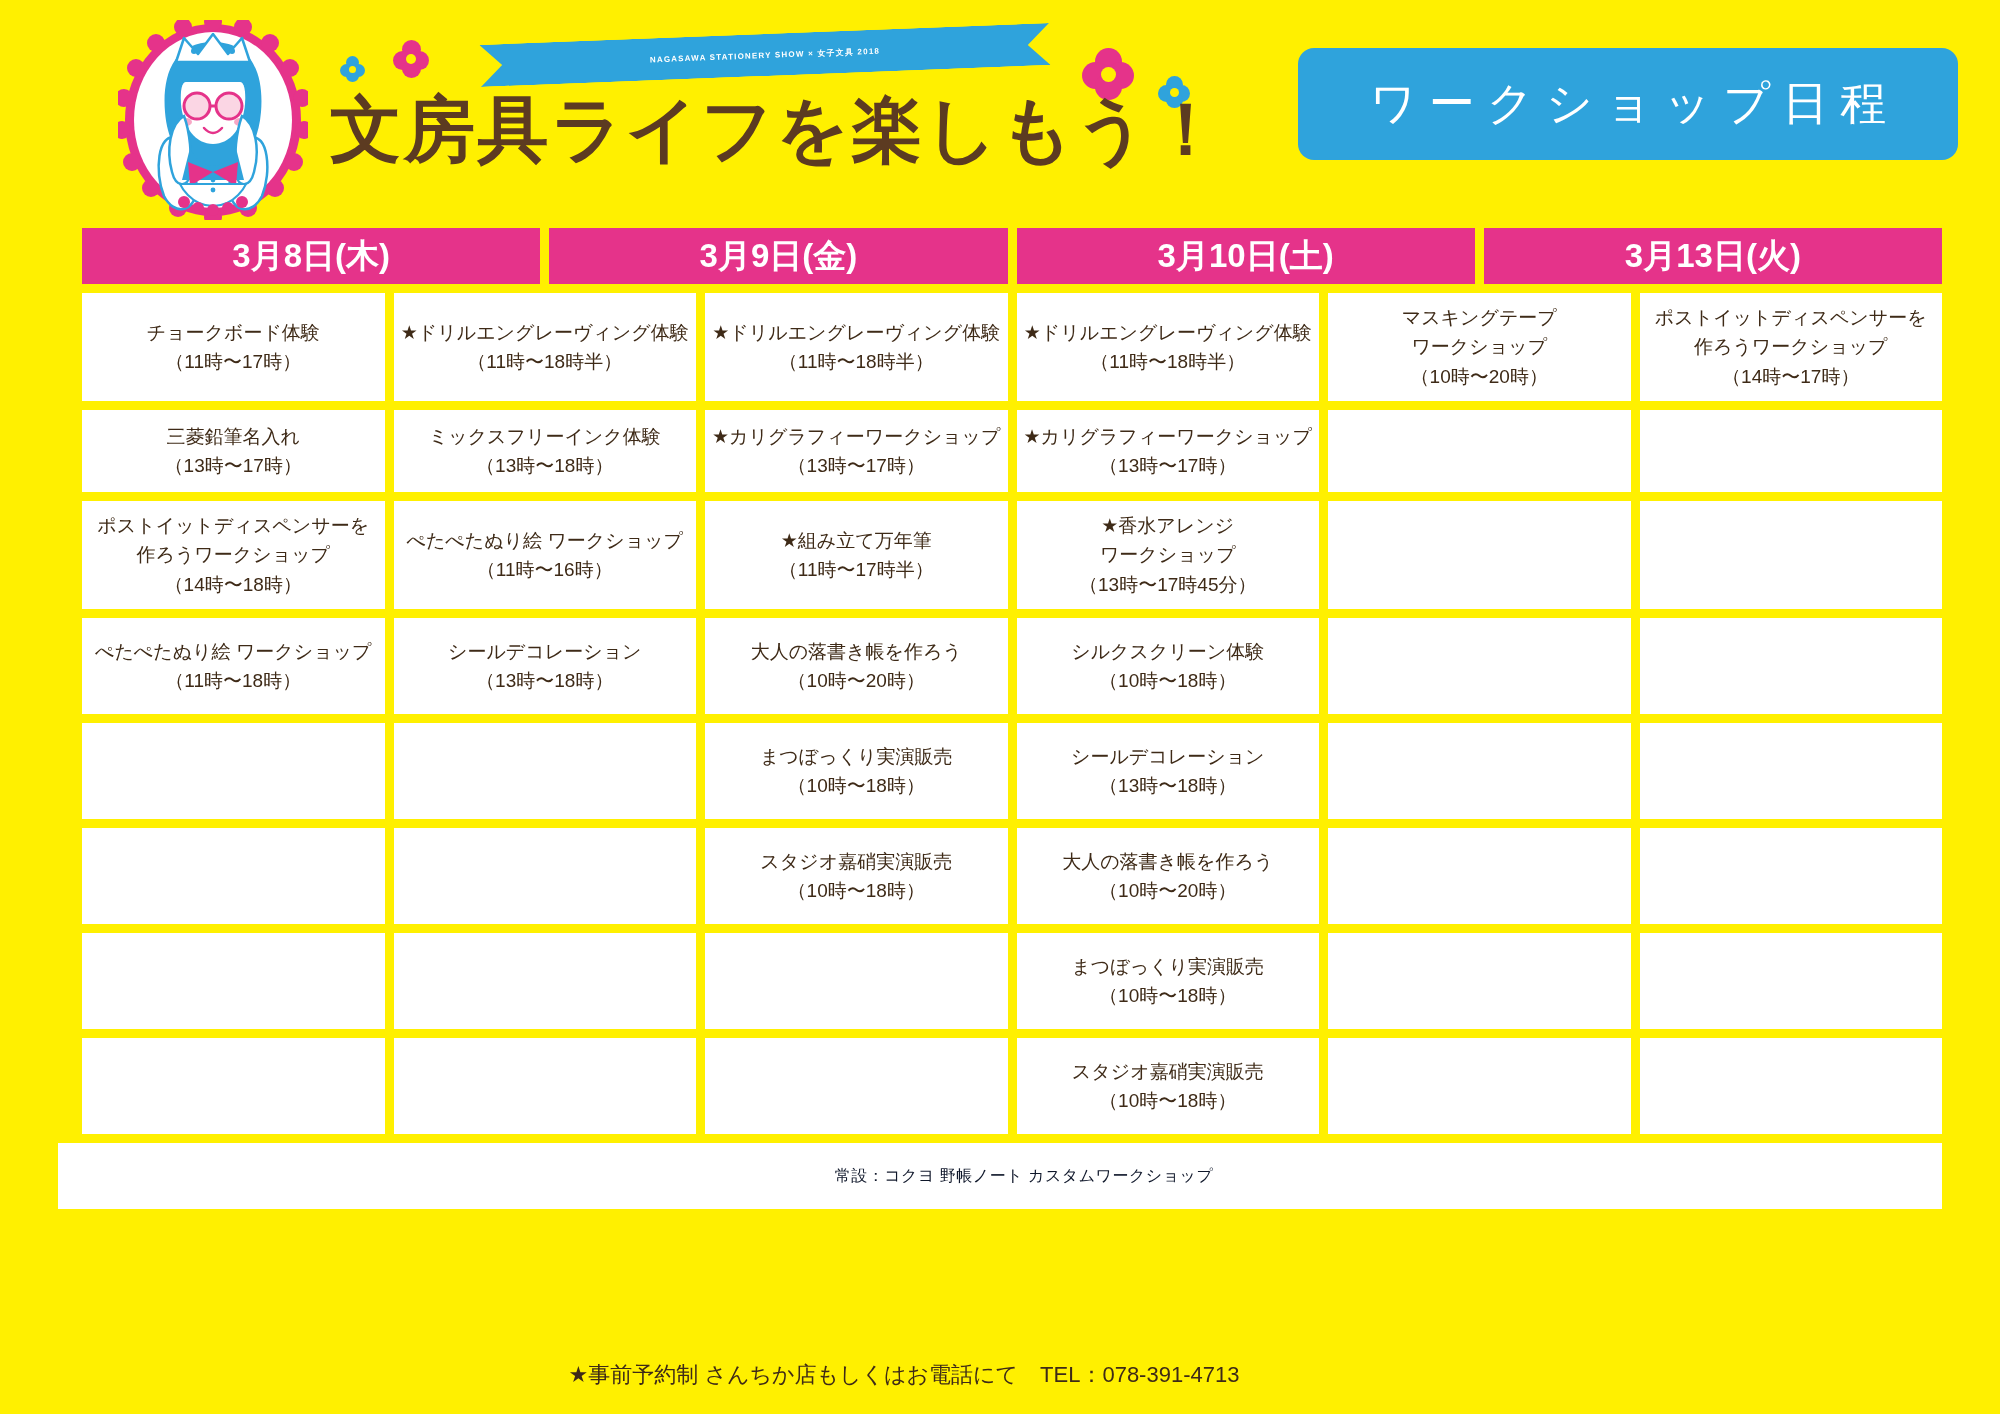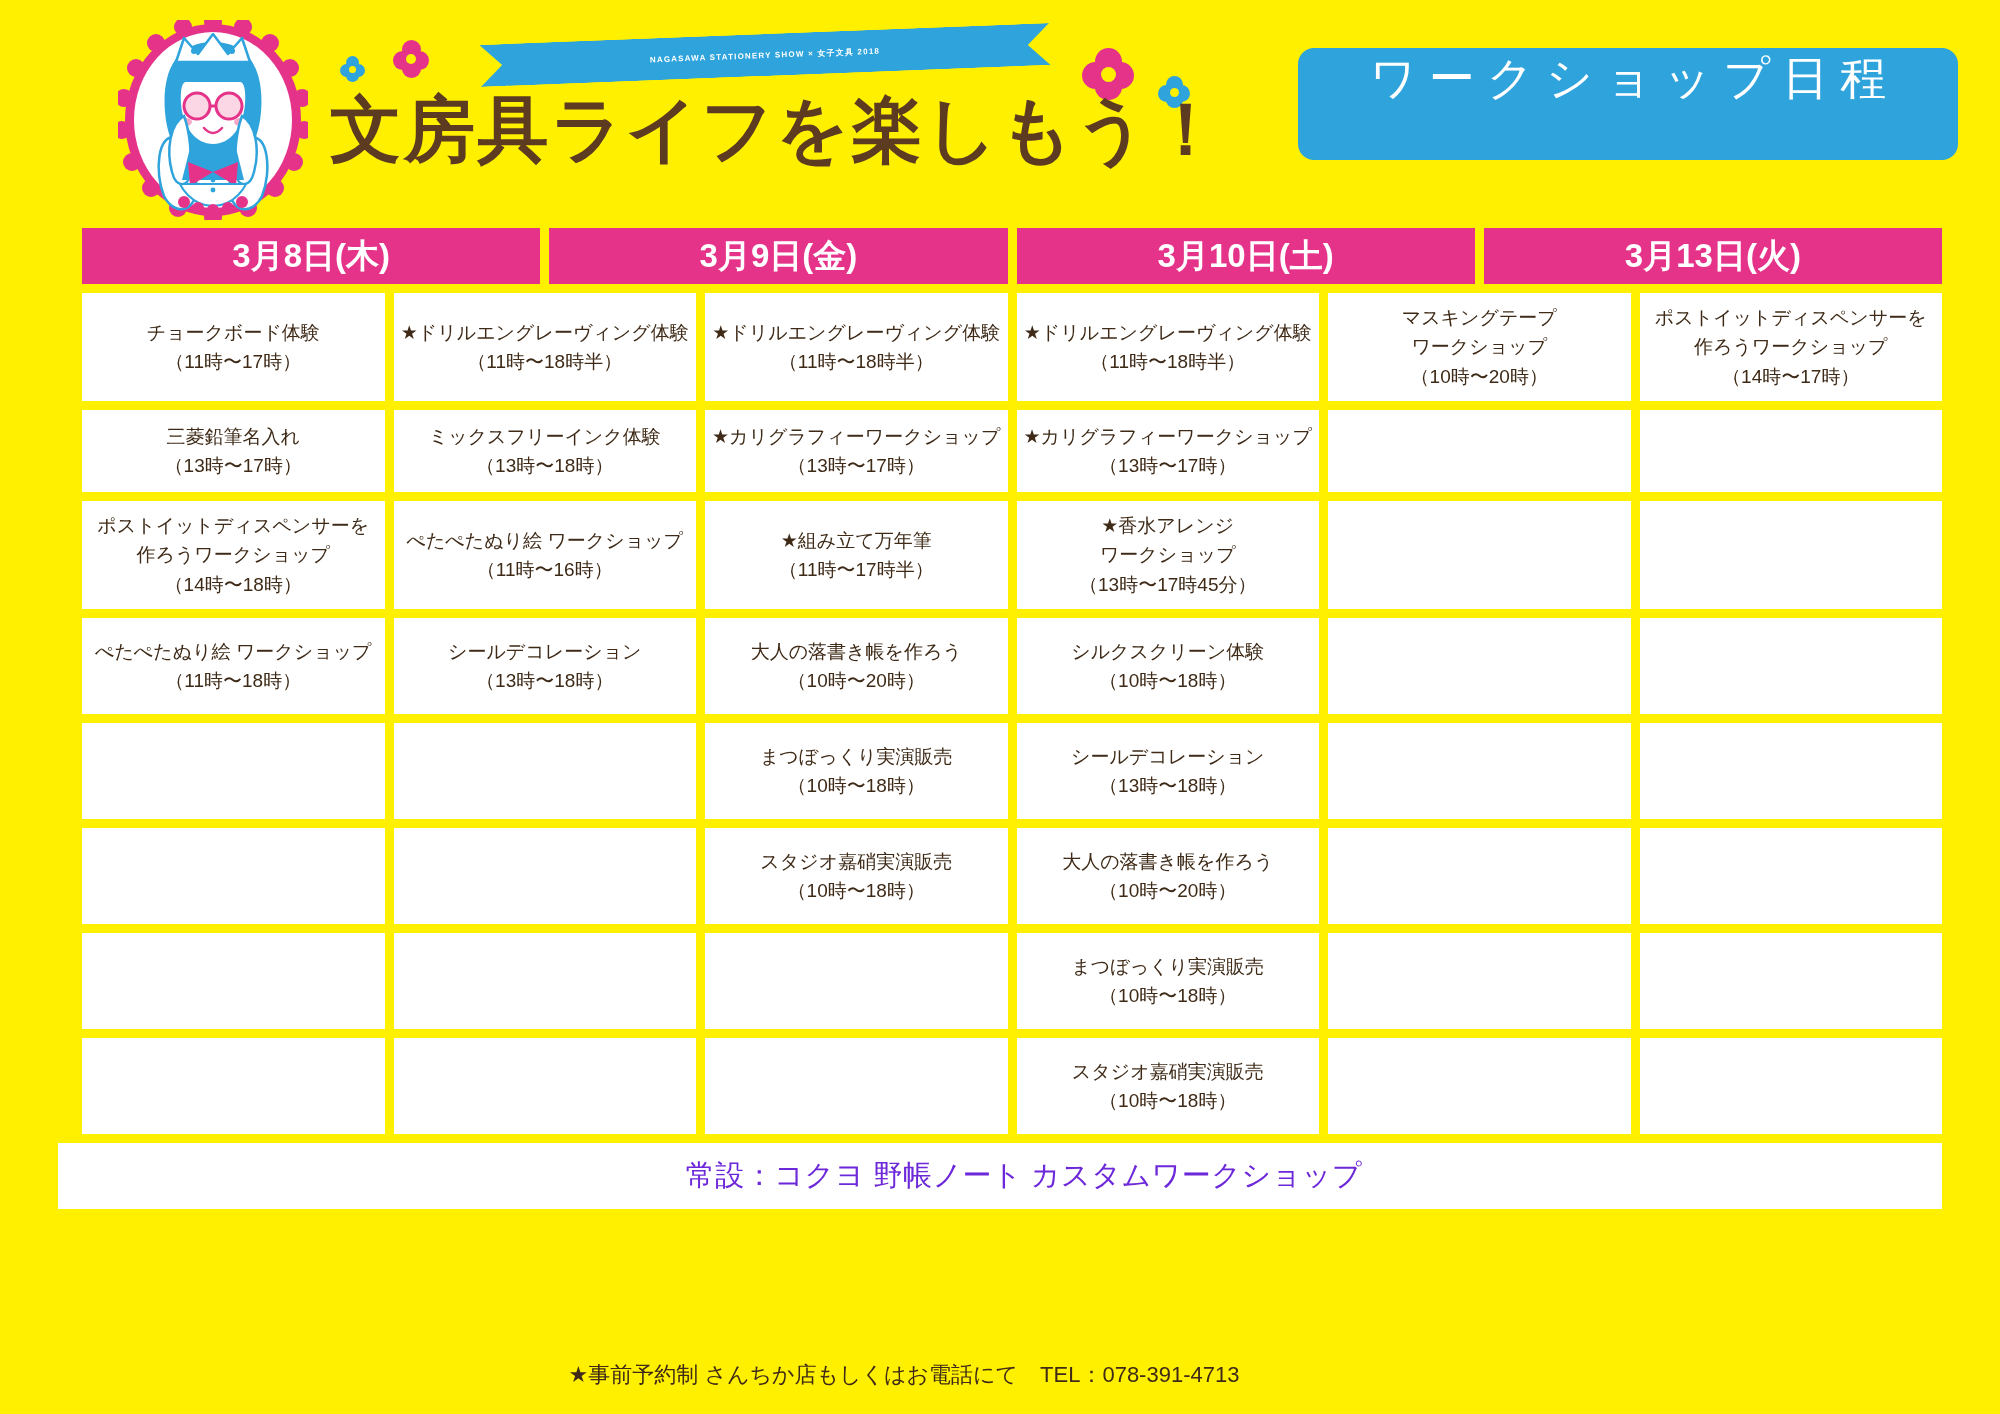--- a/index.html
+++ b/index.html
@@ -101,21 +101,21 @@
 
   .wsbox {
     position: absolute;
     left: 1298px;
     top: 48px;
     width: 660px;
     height: 112px;
     background: #2FA3DC;
     border-radius: 16px;
     display: flex;
-    align-items: flex-start;
+    align-items: center;
     justify-content: center;
   }
   .wsbox-text {
     color: #ffffff;
     font-size: 46px;
     letter-spacing: 12px;
     font-weight: 400;
     white-space: nowrap;
     padding-left: 12px;
   }
@@ -193,22 +193,22 @@
   }
   .footer-cell {
     width: 100%;
     height: 66px;
     background: #ffffff;
     display: flex;
     align-items: center;
     justify-content: center;
   }
   .footer-text {
-    color: #6d28d9;
-    font-size: 29px;
+    color: #0f172a;
+    font-size: 16px;
     letter-spacing: 0.5px;
     white-space: nowrap;
     margin-left: 48px;
   }
 
   .note {
     position: absolute;
     left: 0;
     top: 1360px;
     width: 1808px;

